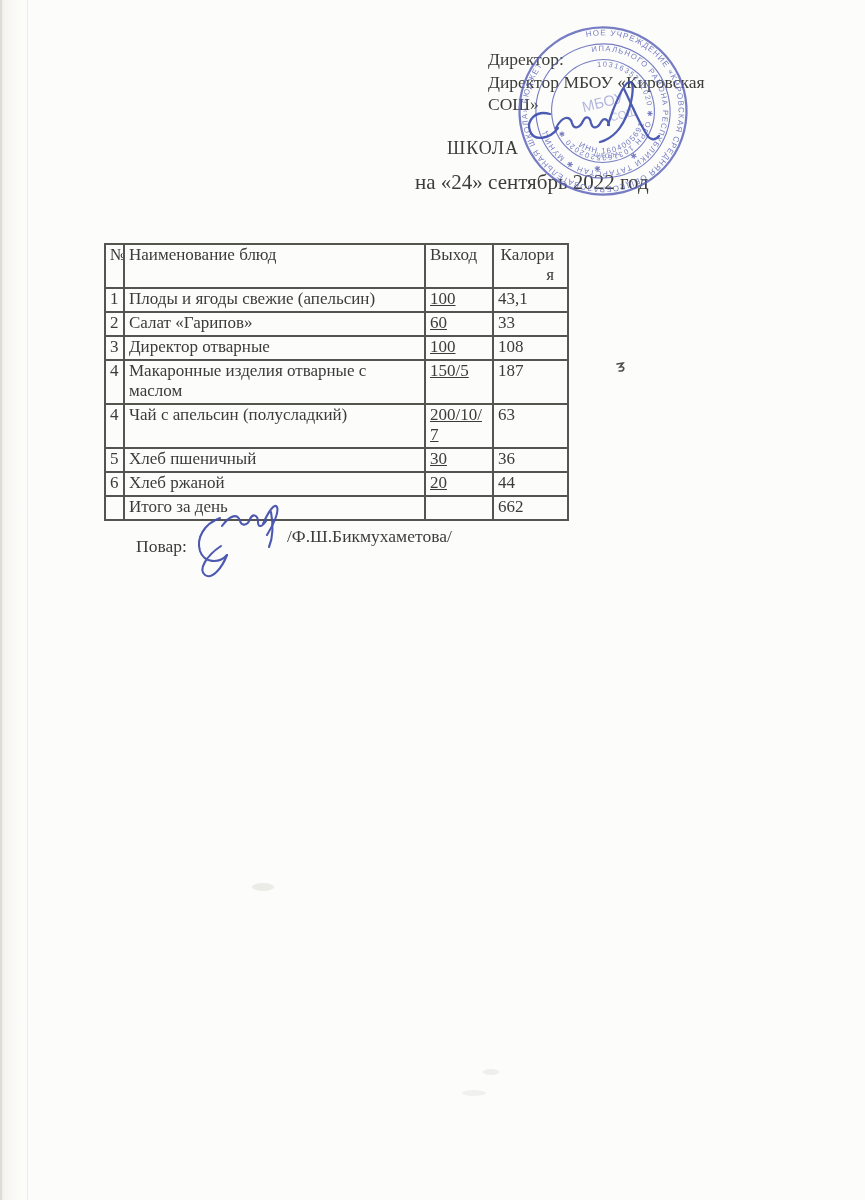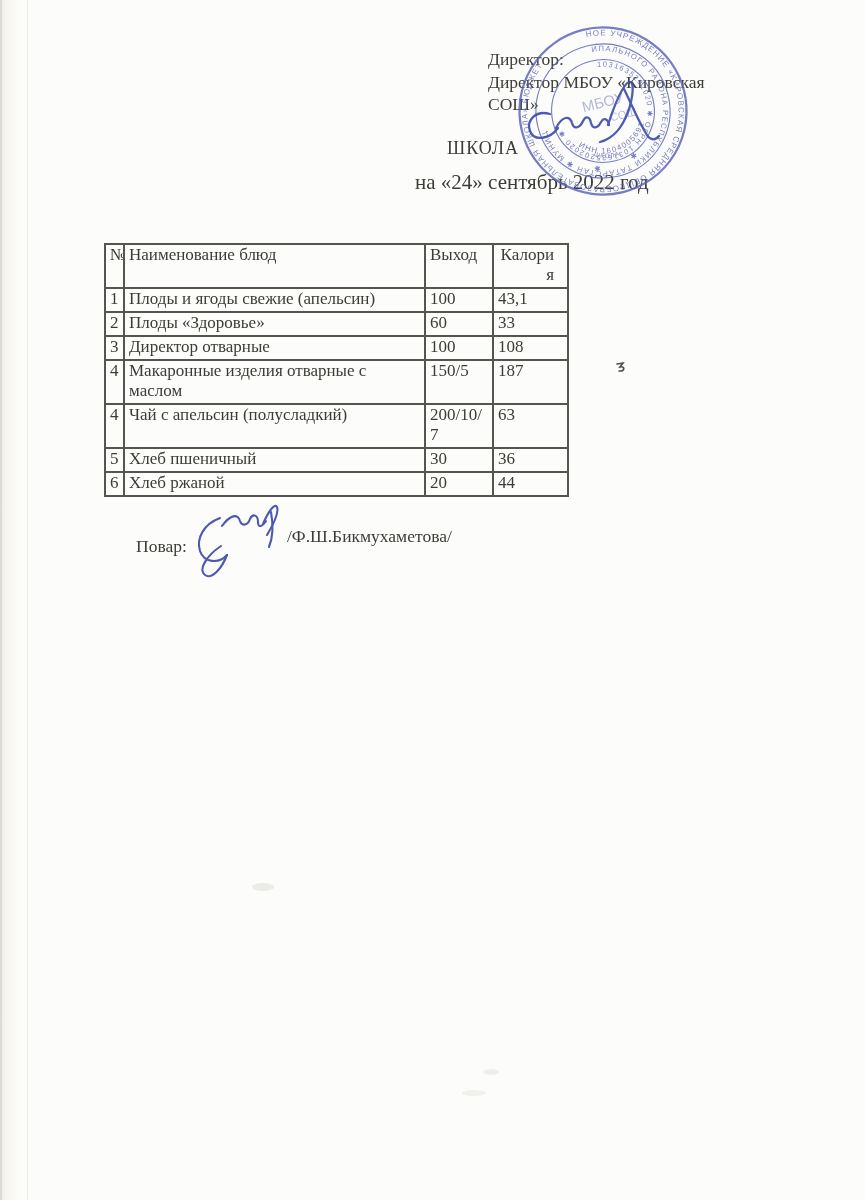--- a/index.html
+++ b/index.html
@@ -58,21 +58,21 @@
     vertical-align:top;text-align:left;
     font-weight:normal;line-height:20px;
     overflow:hidden;
   }
   col.c-num{width:19px;}
   col.c-name{width:301px;}
   col.c-out{width:68px;}
   col.c-cal{width:75px;}
   tr.hdr{height:40px;}
   tr.row{height:21px;}
-  td.out{word-break:break-all;}
+  td.out{word-break:break-all;text-decoration:underline;}
   .cal-head{display:inline-block;width:56px;word-break:break-all;text-align:right;}
 
   
   .speck{position:absolute;}
   .smudge{position:absolute;border-radius:50%;}
   .sm1{left:252px;top:883px;width:22px;height:8px;background:#ebebe7;}
   .sm2{left:483px;top:1069px;width:16px;height:6px;background:#eeeeea;}
   .sm3{left:462px;top:1090px;width:24px;height:6px;background:#f0f0ec;}
 </style>
 </head>
@@ -154,21 +154,21 @@
 
         <tr class="row">
           <td>1</td>
           <td>Плоды и ягоды свежие (апельсин)</td>
           <td class="out">100</td>
           <td>43,1</td>
         </tr>
 
         <tr class="row">
           <td>2</td>
-          <td>Плоды «Здоровье»</td>
+          <td>Салат «Гарипов»</td>
           <td class="out">60</td>
           <td>33</td>
         </tr>
 
         <tr class="row">
           <td>3</td>
           <td>Директор отварные</td>
           <td class="out">100</td>
           <td>108</td>
         </tr>
@@ -194,20 +194,26 @@
           <td>36</td>
         </tr>
 
         <tr class="row">
           <td>6</td>
           <td>Хлеб ржаной</td>
           <td class="out">20</td>
           <td>44</td>
         </tr>
 
+        <tr class="row">
+          <td></td>
+          <td>Итого за день</td>
+          <td class="out"></td>
+          <td>662</td>
+        </tr>
       </tbody>
   </table>
 
   <div class="txt cook-label">Повар:</div>
   <svg class="sig-cook" viewBox="0 0 96 92">
     <g fill="none" stroke="#4450ae" stroke-width="2.1" stroke-linecap="round">
       <path d="M 34 24 C 18 30 10 44 14 57 C 18 69 33 70 41 61"></path>
       <path d="M 41 61 C 36 74 26 86 19 81 C 12 76 20 62 35 52"></path>
       <path d="M 36 32 C 44 21 52 19 54 27 C 56 33 62 31 64 25 C 67 19 72 21 72 28 C 72 34 76 33 80 27"></path>
       <path d="M 77 30 C 83 16 89 9 91 13 C 93 18 87 31 81 41"></path>

